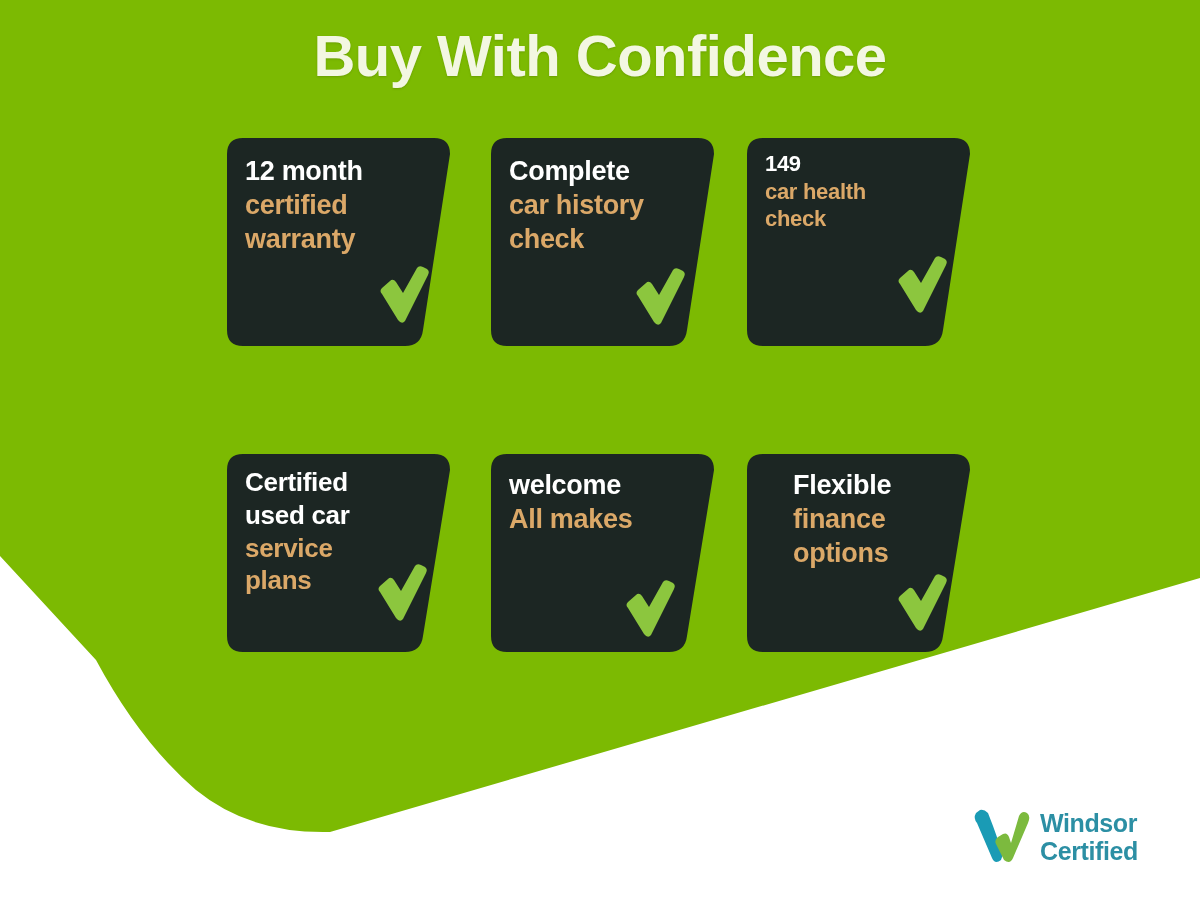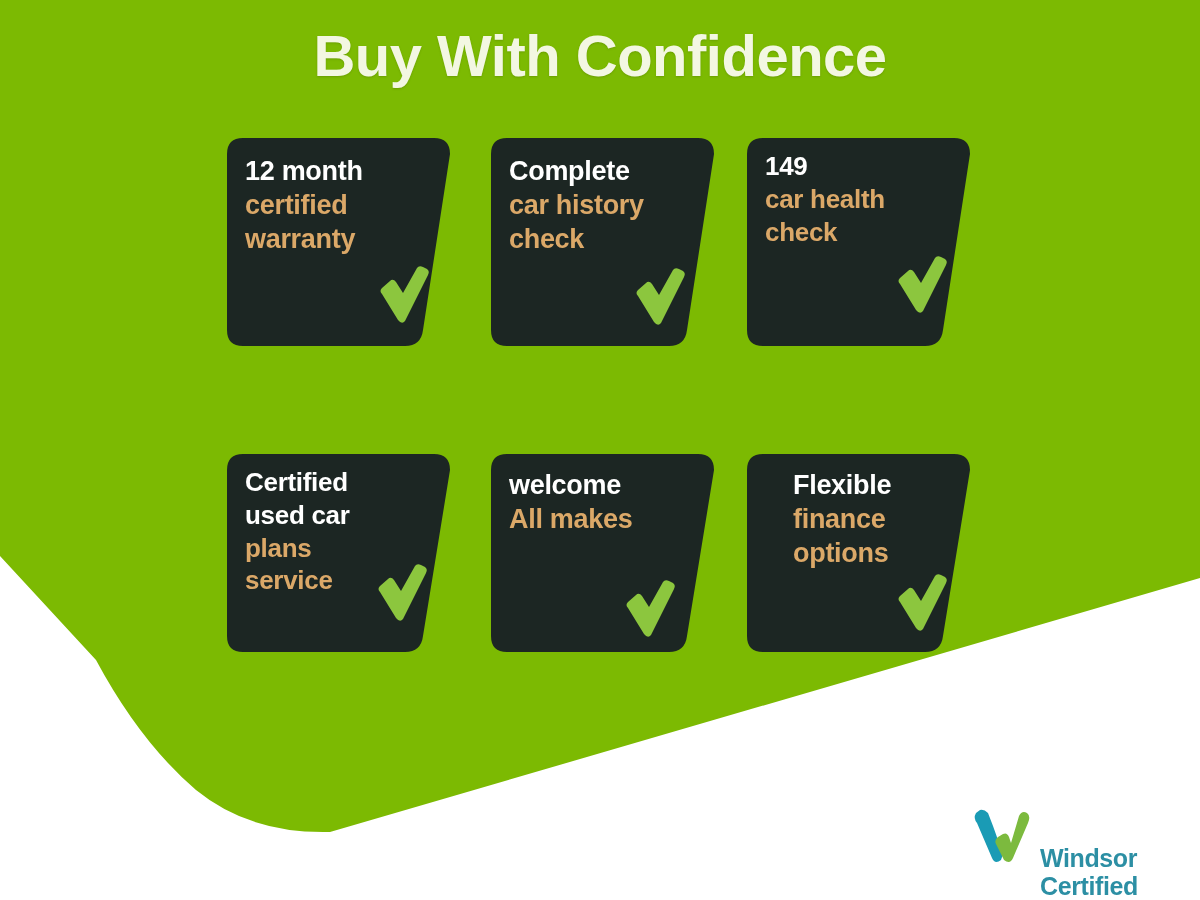--- a/index.html
+++ b/index.html
@@ -116,21 +116,20 @@
   }
   .logo-words {
     position: absolute;
     left: 70px;
     top: 1px;
     font-size: 25px;
     font-weight: bold;
     line-height: 1.12;
     letter-spacing: -0.4px;
     color: #2c8fa4;
-    margin-top: 35px;
   }
   .logo-words .l2 { color: #2c8fa4; }
 </style>
 </head>
 <body>
 
 <div id="stage">
 
   <svg class="green-shape" viewBox="0 0 1200 900" preserveAspectRatio="none" aria-hidden="true">
     <path d="M 0 0 L 1200 0 L 1200 578 L 330 832
@@ -170,43 +169,43 @@
         </div>
         <svg class="check" style="left:142px; top:130px;" viewBox="0 0 52 58" aria-hidden="true">
           <path d="M 5 28 Q 2 25 5 22 L 13 15 Q 16 12 19 16 L 26 27 L 40 2 Q 42 -1 46 1 L 50 3 Q 53 5 51 9 L 28 55 Q 25 59 21 54 Z" fill="#8cc63e"></path>
         </svg>
       </div>
 
       <div class="card c2">
         <svg class="card-shape" viewBox="0 0 223 208" preserveAspectRatio="none" aria-hidden="true">
           <path d="M 16 0 L 207 0 Q 223 0 223 16 L 196 192 Q 194 208 178 208 L 16 208 Q 0 208 0 192 L 0 16 Q 0 0 16 0 Z" fill="#1c2623"></path>
         </svg>
-        <div class="card-body" style="top:12px; font-size:26px; right:36px;">
+        <div class="card-body" style="top:12px; font-size:22px; right:36px;">
           <div class="line-white">149</div>
           <div class="line-tan">car health</div>
           <div class="line-tan">check</div>
         </div>
         <svg class="check" style="left:148px; top:118px;" viewBox="0 0 52 58" aria-hidden="true">
           <path d="M 5 28 Q 2 25 5 22 L 13 15 Q 16 12 19 16 L 26 27 L 40 2 Q 42 -1 46 1 L 50 3 Q 53 5 51 9 L 28 55 Q 25 59 21 54 Z" fill="#8cc63e"></path>
         </svg>
       </div>
 
     </div>
 
     <div class="row row-2" style="margin-top:54px;">
 
       <div class="card c0">
         <svg class="card-shape" viewBox="0 0 223 198" preserveAspectRatio="none" aria-hidden="true">
           <path d="M 16 0 L 207 0 Q 223 0 223 16 L 196 182 Q 194 198 178 198 L 16 198 Q 0 198 0 182 L 0 16 Q 0 0 16 0 Z" fill="#1c2623"></path>
         </svg>
         <div class="card-body" style="top:12px; font-size:26px; right:36px;">
           <div class="line-white">Certified</div>
           <div class="line-white">used car</div>
+          <div class="line-tan">service</div>
           <div class="line-tan">plans</div>
-          <div class="line-tan">service</div>
         </div>
         <svg class="check" style="left:148px; top:110px;" viewBox="0 0 52 58" aria-hidden="true">
           <path d="M 5 28 Q 2 25 5 22 L 13 15 Q 16 12 19 16 L 26 27 L 40 2 Q 42 -1 46 1 L 50 3 Q 53 5 51 9 L 28 55 Q 25 59 21 54 Z" fill="#8cc63e"></path>
         </svg>
       </div>
 
       <div class="card c1">
         <svg class="card-shape" viewBox="0 0 223 198" preserveAspectRatio="none" aria-hidden="true">
           <path d="M 16 0 L 207 0 Q 223 0 223 16 L 196 182 Q 194 198 178 198 L 16 198 Q 0 198 0 182 L 0 16 Q 0 0 16 0 Z" fill="#1c2623"></path>
         </svg>

